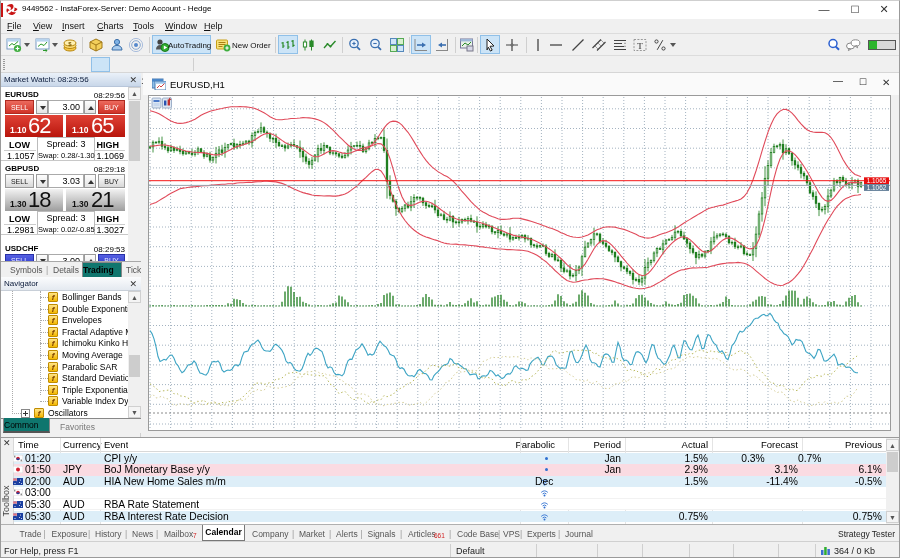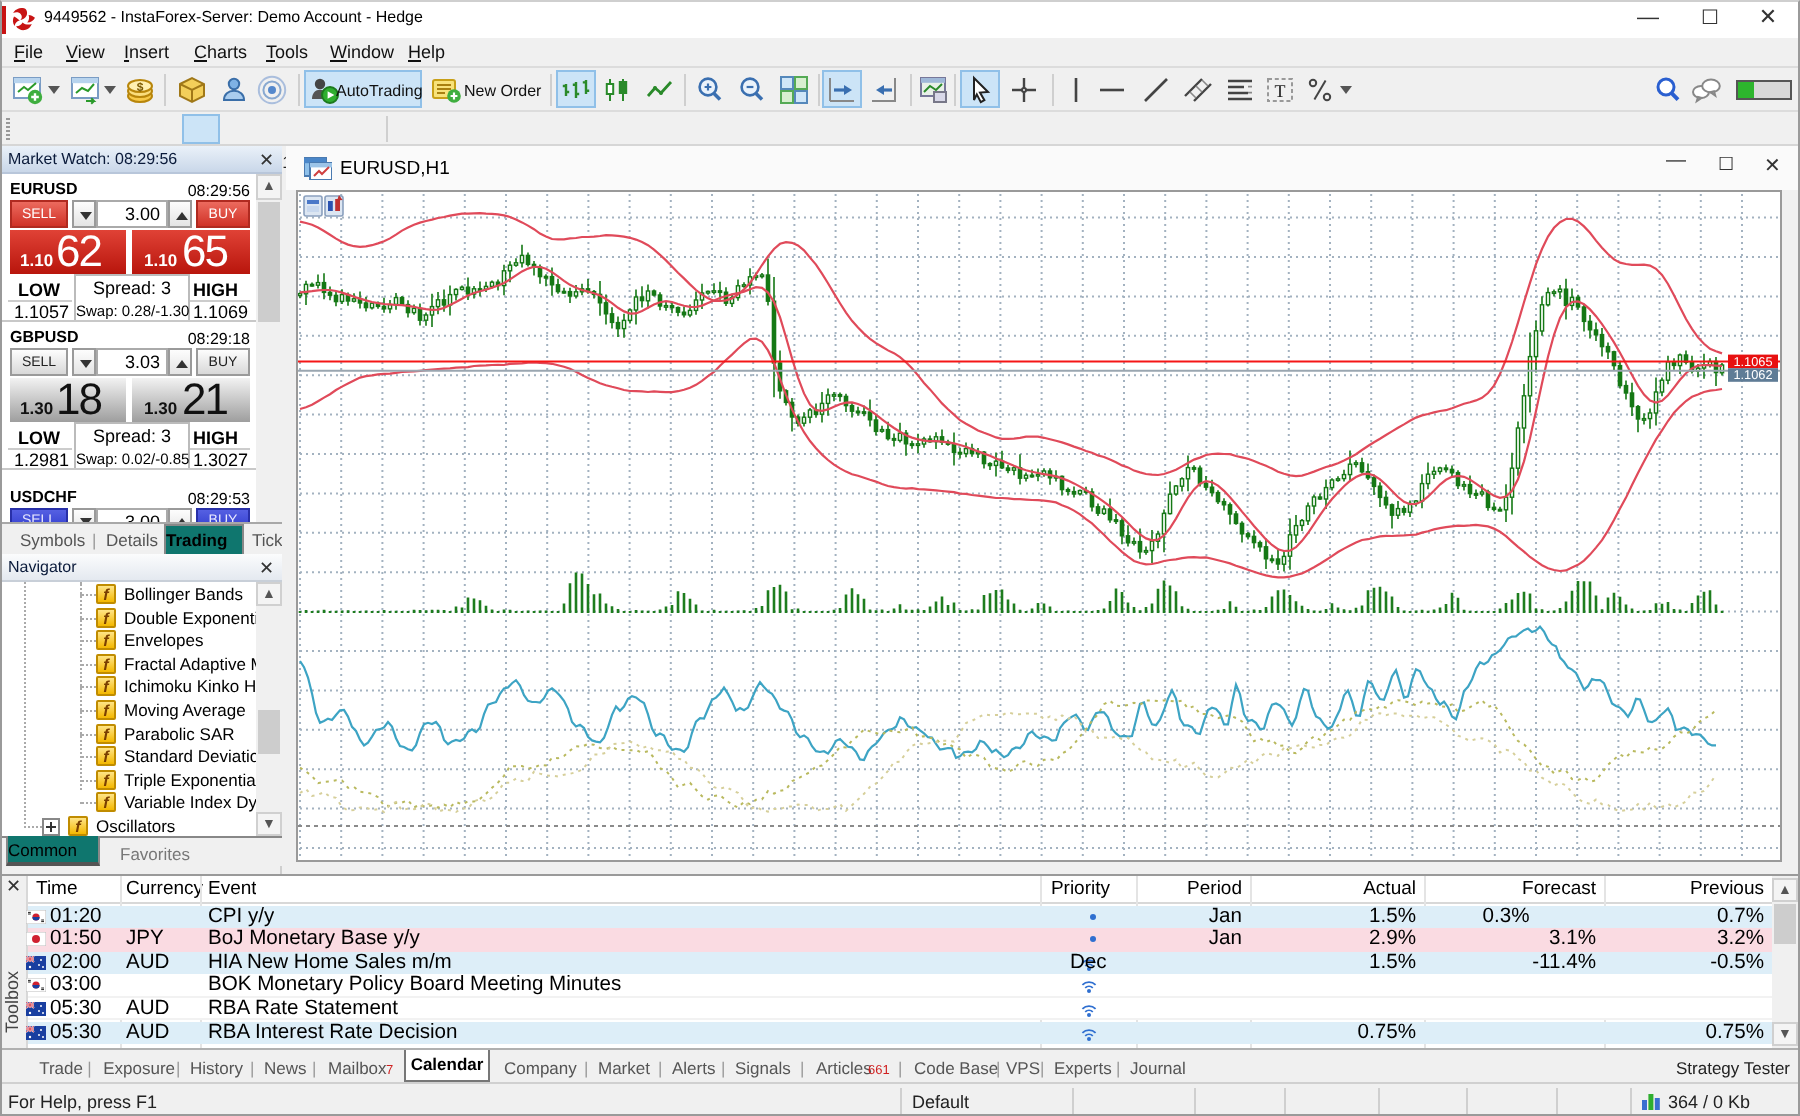--- a/index.html
+++ b/index.html
@@ -702,21 +702,21 @@
       </svg></div>
   <div id="toolbox" class="abs">
       <div id="tbstrip">
         <span class="x">✕</span>
         <span class="vert">Toolbox</span>
       </div>
       <div class="trow thead" style="top:1px;font-size:9.5px">
         <div style="left:4px">Time</div>
         <div style="left:49px">Currency</div>
         <div style="left:90px">Event</div>
-        <div style="left:471px;width:70px;text-align:right">Priority</div>
+        <div style="left:471px;width:70px;text-align:right">Parabolic</div>
         <div style="left:541px;width:66px;text-align:right">Period</div>
         <div style="left:607px;width:87px;text-align:right">Actual</div>
         <div style="left:694px;width:90px;text-align:right">Forecast</div>
         <div style="left:784px;width:84px;text-align:right">Previous</div>
       </div>
       <div class="abs" style="left:14px;top:13px;width:872px;height:1px;background:#d8d8d8"></div>
       <div class="colline" style="left:60px"></div>
       <div class="colline" style="left:100px"></div>
       <div class="colline" style="left:520px"></div>
       <div class="colline" style="left:568px"></div>
@@ -729,35 +729,35 @@
           <circle cx="5" cy="3.5" r="1.8" fill="#d02030"></circle>
           <path d="M3.2 3.5a1.8 1.8 0 0 0 3.6 0z" fill="#1a3fa0"></path>
           <path d="M1 1.2h1.4M1 2h1.4M7.6 5h1.4M7.6 5.8h1.4" stroke="#222" stroke-width="0.5"></path>
         </svg>
         <div style="left:11px">01:20</div>
         <div style="left:90px">CPI y/y</div>
         <span class="pdot" style="left:531px"></span>
         <div style="left:541px;width:66px;text-align:right">Jan</div>
         <div style="left:607px;width:87px;text-align:right">1.5%</div>
         <div style="left:694px;width:90px;text-align:center">0.3%</div>
-        <div style="left:784px;width:84px;text-align:right">0.7%</div>
+        <div style="left:784px;width:84px;">0.7%</div>
       </div>
       <div class="trow rowpink" style="top:26.1px">
         <svg class="cflag" style="left:-1px" width="10" height="7" viewBox="0 0 10 7">
           <rect width="10" height="7" fill="#fff" stroke="#bbb" stroke-width="0.5"></rect>
           <circle cx="5" cy="3.5" r="2" fill="#d02030"></circle>
         </svg>
         <div style="left:11px">01:50</div>
         <div style="left:49px">JPY</div>
         <div style="left:90px">BoJ Monetary Base y/y</div>
         <span class="pdot" style="left:531px"></span>
         <div style="left:541px;width:66px;text-align:right">Jan</div>
         <div style="left:607px;width:87px;text-align:right">2.9%</div>
         <div style="left:694px;width:90px;text-align:right">3.1%</div>
-        <div style="left:784px;width:84px;text-align:right">3.2%</div>
+        <div style="left:784px;width:84px;text-align:right">6.1%</div>
       </div>
       <div class="trow rowblue" style="top:37.7px">
         <svg class="cflag" style="left:-1px" width="10" height="7" viewBox="0 0 10 7">
           <rect width="10" height="7" fill="#1a3fa0"></rect>
           <path d="M0 0l4 3M4 0L0 3" stroke="#fff" stroke-width="0.9"></path>
           <path d="M0 0l4 3M4 0L0 3" stroke="#d02030" stroke-width="0.4"></path>
           <path d="M2 0v3M0 1.5h4" stroke="#fff" stroke-width="0.9"></path>
           <path d="M2 0v3M0 1.5h4" stroke="#d02030" stroke-width="0.5"></path>
           <circle cx="7.5" cy="2" r="0.5" fill="#fff"></circle>
           <circle cx="6.5" cy="4.5" r="0.5" fill="#fff"></circle>
@@ -778,21 +778,20 @@
         <div style="left:784px;width:84px;text-align:right">-0.5%</div>
       </div>
       <div class="trow rowwhite" style="top:49.300000000000004px">
         <svg class="cflag" style="left:-1px" width="10" height="7" viewBox="0 0 10 7">
           <rect width="10" height="7" fill="#fff" stroke="#bbb" stroke-width="0.5"></rect>
           <circle cx="5" cy="3.5" r="1.8" fill="#d02030"></circle>
           <path d="M3.2 3.5a1.8 1.8 0 0 0 3.6 0z" fill="#1a3fa0"></path>
           <path d="M1 1.2h1.4M1 2h1.4M7.6 5h1.4M7.6 5.8h1.4" stroke="#222" stroke-width="0.5"></path>
         </svg>
         <div style="left:11px">03:00</div>
-        <div style="left:90px">BOK Monetary Policy Board Meeting Minutes</div>
         <svg class="abs" style="left:526px;top:2px" width="9" height="8" viewBox="0 0 9 8">
           <circle cx="4.5" cy="6.5" r="1" fill="#2f6fd0"></circle>
           <path d="M2.6 4.9a2.8 2.8 0 0 1 3.8 0" fill="none" stroke="#2f6fd0" stroke-width="0.9"></path>
           <path d="M1.2 3.4a4.8 4.8 0 0 1 6.6 0" fill="none" stroke="#2f6fd0" stroke-width="0.9"></path>
         </svg>
       </div>
       <div class="trow rowwhite" style="top:60.900000000000006px">
         <svg class="cflag" style="left:-1px" width="10" height="7" viewBox="0 0 10 7">
           <rect width="10" height="7" fill="#1a3fa0"></rect>
           <path d="M0 0l4 3M4 0L0 3" stroke="#fff" stroke-width="0.9"></path>

